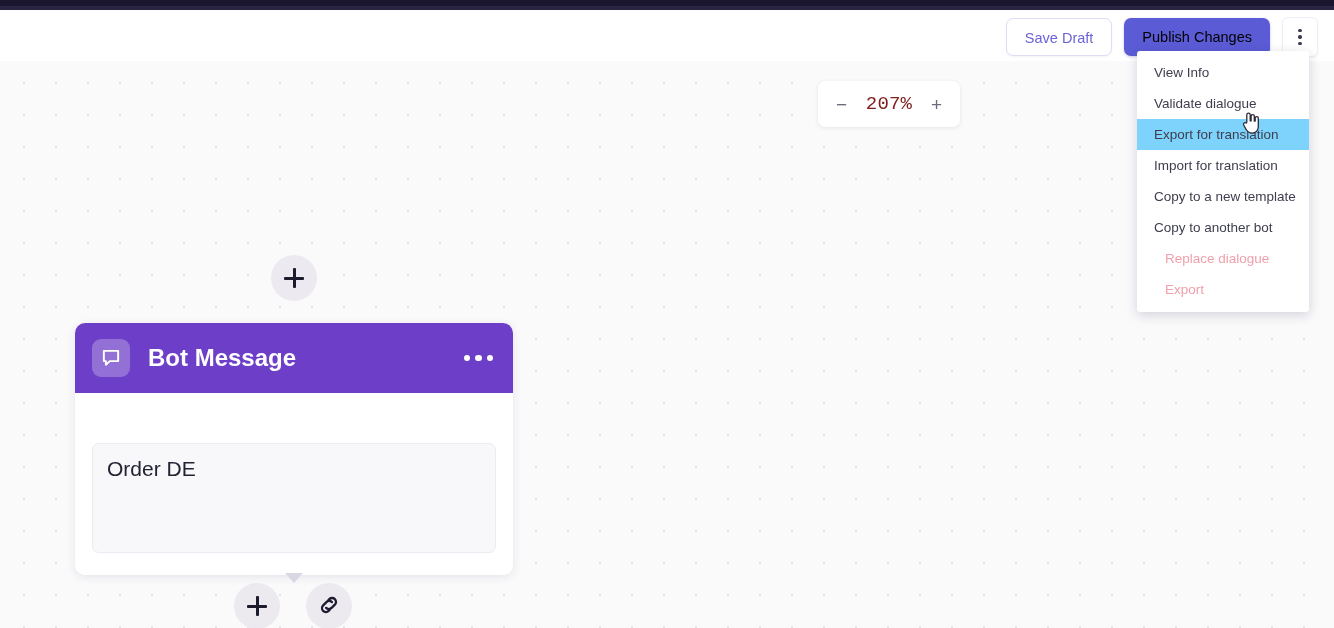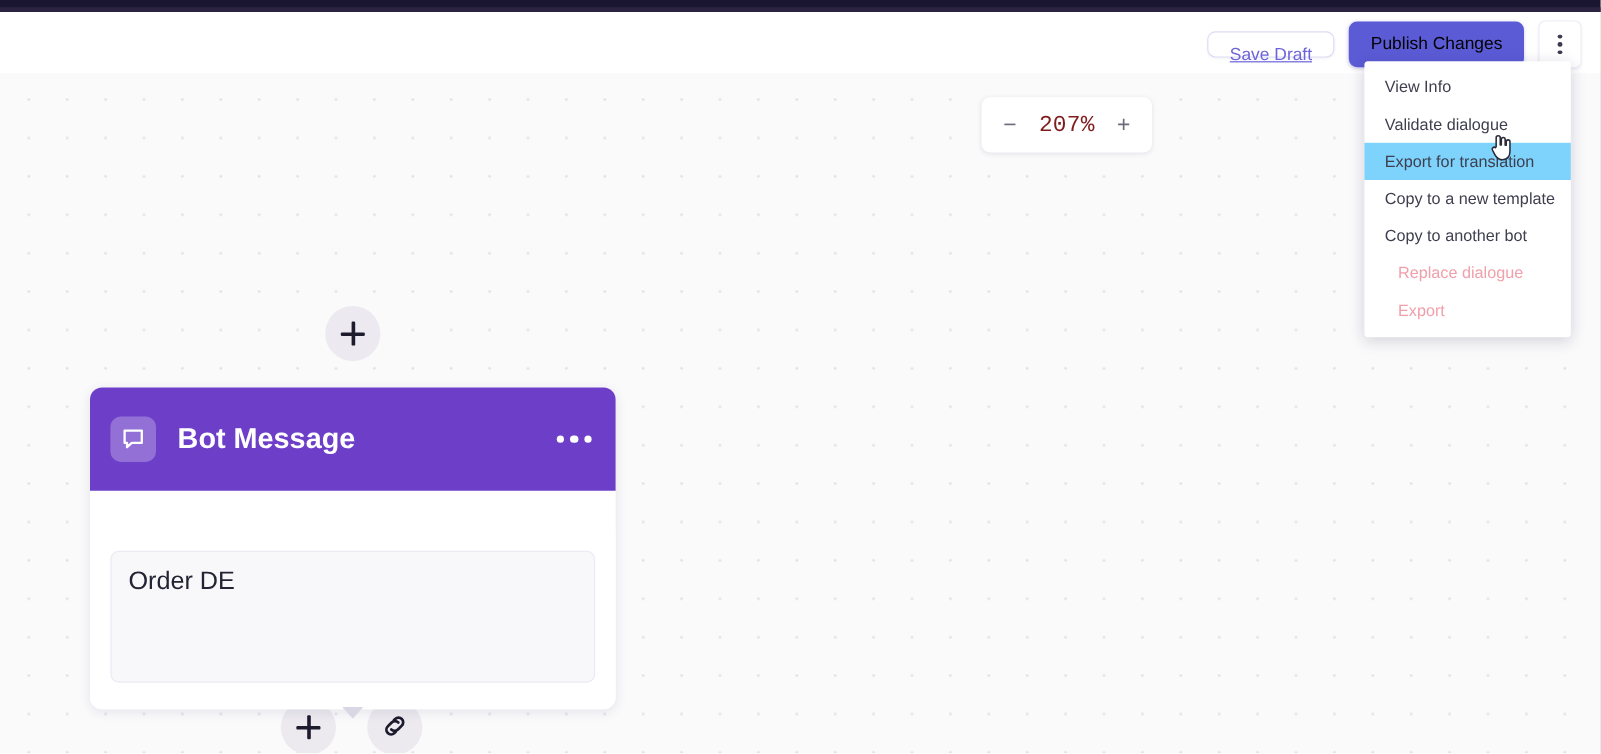--- a/index.html
+++ b/index.html
@@ -54,33 +54,32 @@
   }
   .toolbar-actions {
     position: absolute;
     right: 16px;
     top: 7px;
     display: flex;
     align-items: center;
     gap: 12px;
   }
   .btn-save-draft {
-    height: 22px;
+    height: 38px;
     padding: 0 18px;
     background: #ffffff;
     border: 1px solid #dedcf5;
     border-radius: 7px;
     color: #6c63d8;
     font-size: 14.5px;
     font-family: "Liberation Sans", sans-serif;
     line-height: 38px;
     cursor: pointer;
     box-shadow: 0 1px 2px rgba(30,20,80,0.05);
     white-space: nowrap;
-    text-decoration: underline;
   }
   .btn-publish {
     height: 38px;
     padding: 0 18px;
     background: #5b5bd6;
     border: none;
     border-radius: 7px;
     color: #000000;
     font-size: 14.5px;
     font-family: "Liberation Sans", sans-serif;
@@ -196,21 +195,21 @@
     left: 75px;
     top: 262px;
     width: 438px;
     background: #ffffff;
     border-radius: 10px;
     box-shadow: 0 2px 10px rgba(40,30,90,0.10);
     overflow: visible;
     z-index: 4;
   }
   .node-header {
-    height: 86px;
+    height: 70px;
     background: #6d3fc8;
     border-radius: 10px 10px 0 0;
     display: flex;
     align-items: center;
     padding: 0 18px 0 17px;
     box-sizing: border-box;
   }
   .node-icon-badge {
     width: 38px; height: 38px;
     border-radius: 9px;
@@ -374,20 +373,21 @@
           <path d="M14.7 9.3a3.6 3.6 0 0 0-5.1 0l-3 3a3.6 3.6 0 1 0 5.1 5.1l1-1" fill="none" stroke="#1d1b2e" stroke-width="2.1" stroke-linecap="round"></path>
         </svg>
       </span>
     </button>
   </div>
 
   <div class="dropdown">
     <div class="menu-item">View Info</div>
     <div class="menu-item">Validate dialogue</div>
     <div class="menu-item hovered">Export for translation</div>
+    <div class="menu-item">Import for translation</div>
     <div class="menu-item">Copy to a new template</div>
     <div class="menu-item">Copy to another bot</div>
     <div class="menu-item danger">Replace dialogue</div>
     <div class="menu-item danger">Export</div>
   </div>
 
   <div class="cursor">
     <svg width="24" height="26" viewBox="0 0 24 26" aria-hidden="true">
       <path d="M8.8 12.2V4.8a1.7 1.7 0 0 1 3.4 0v6.1h.9V6.2a1.6 1.6 0 0 1 3.2 0v4.9h.9V8.1a1.55 1.55 0 0 1 3.1 0v8.4c0 3.6-2.3 6.6-6 6.6-3.4 0-5.2-1.6-6.6-4.3l-2-3.8a1.6 1.6 0 0 1 2.5-1.9z" fill="#ffffff" stroke="#2a2a38" stroke-width="1.3" stroke-linejoin="round"></path>
     </svg>

